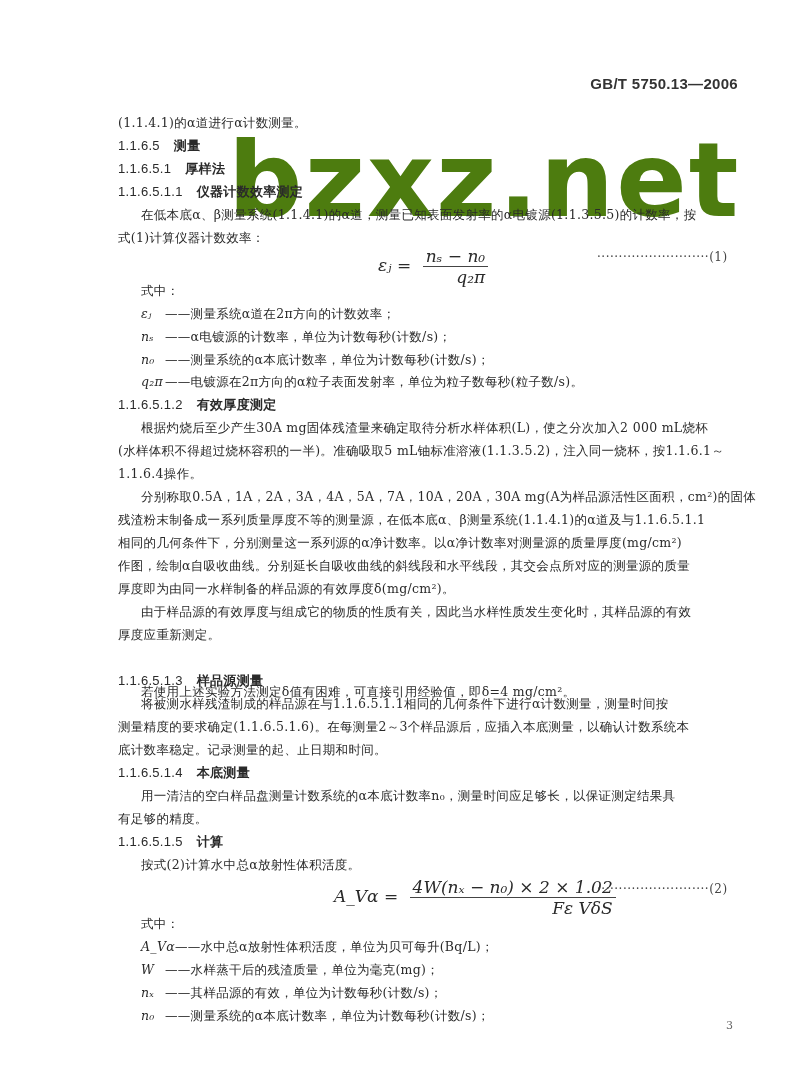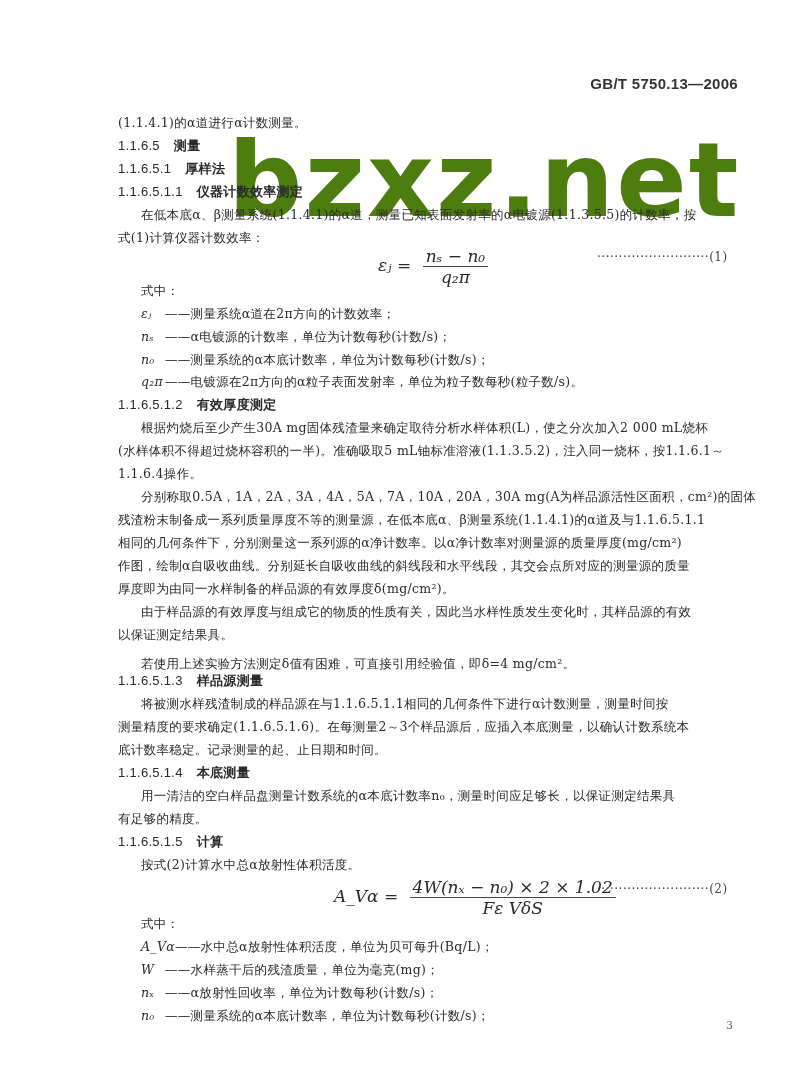--- a/index.html
+++ b/index.html
@@ -9,21 +9,21 @@
   .watermark { position: absolute; left: 228px; top: 128px; font-family: "DejaVu Sans", "Liberation Sans", sans-serif;
                font-weight: bold; font-size: 104px; letter-spacing: 2px; color: #4d7c0f; line-height: 1; white-space: nowrap; z-index: 0; }
   .line { position: absolute; font-size: 12.5px; line-height: 16px; white-space: nowrap; z-index: 1; letter-spacing: 0.3px; }
   .hdr { position: absolute; right: 62px; top: 75px; font-family: "Liberation Sans", sans-serif; font-size: 15px; font-weight: bold; color: #333; z-index: 1; letter-spacing: 0.3px; }
   .h { font-family: Liberation Sans, sans-serif; font-weight: bold; font-size: 13px; }
   .h .num { font-weight: normal; margin-right: 14px; }
   .ind { left: 141px; }
   .l0 { left: 118px; }
   .sym { display: inline-block; font-style: italic; min-width: 24px; }
   .formula { position: absolute; z-index: 1; font-size: 17px; }
-  .frac { display: inline-block; vertical-align: middle; text-align: center; }
+  .frac { display: inline-block; vertical-align: middle; text-align: right; }
   .frac .num { display: block; border-bottom: 1px solid #444; padding: 0 3px; font-style: italic; }
   .frac .den { display: block; padding: 0 3px; font-style: italic; }
   .eqno { position: absolute; z-index: 1; font-size: 12px; color: #444; letter-spacing: 0.5px; white-space: nowrap; }
   .pagenum { position: absolute; left: 726px; top: 1019px; font-size: 11px; color: #666; z-index: 1; }
 </style>
 </head>
 <body>
 
 <div class="page">
 
@@ -79,23 +79,23 @@
   <div class="line l0" style="top:443px">(水样体积不得超过烧杯容积的一半)。准确吸取5 mL铀标准溶液(1.1.3.5.2)，注入同一烧杯，按1.1.6.1～</div>
   <div class="line l0" style="top:466px">1.1.6.4操作。</div>
 
   <div class="line ind" style="top:489px">分别称取0.5A，1A，2A，3A，4A，5A，7A，10A，20A，30A mg(A为样品源活性区面积，cm²)的固体</div>
   <div class="line l0" style="top:512px">残渣粉末制备成一系列质量厚度不等的测量源，在低本底α、β测量系统(1.1.4.1)的α道及与1.1.6.5.1.1</div>
   <div class="line l0" style="top:535px">相同的几何条件下，分别测量这一系列源的α净计数率。以α净计数率对测量源的质量厚度(mg/cm²)</div>
   <div class="line l0" style="top:558px">作图，绘制α自吸收曲线。分别延长自吸收曲线的斜线段和水平线段，其交会点所对应的测量源的质量</div>
   <div class="line l0" style="top:581px">厚度即为由同一水样制备的样品源的有效厚度δ(mg/cm²)。</div>
 
   <div class="line ind" style="top:604px">由于样品源的有效厚度与组成它的物质的性质有关，因此当水样性质发生变化时，其样品源的有效</div>
-  <div class="line l0" style="top:627px">以保证测定结果具。</div>
+  <div class="line l0" style="top:627px">厚度应重新测定。</div>
 
-  <div class="line ind" style="top:656px">若使用上述实验方法测定δ值有困难，可直接引用经验值，即δ=4 mg/cm²。</div>
+  <div class="line ind" style="top:684px">若使用上述实验方法测定δ值有困难，可直接引用经验值，即δ=4 mg/cm²。</div>
 
   <div class="line l0 h" style="top:673px">
     <span class="num">1.1.6.5.1.3</span><span>样品源测量</span>
   </div>
 
   <div class="line ind" style="top:696px">将被测水样残渣制成的样品源在与1.1.6.5.1.1相同的几何条件下进行α计数测量，测量时间按</div>
   <div class="line l0" style="top:719px">测量精度的要求确定(1.1.6.5.1.6)。在每测量2～3个样品源后，应插入本底测量，以确认计数系统本</div>
   <div class="line l0" style="top:742px">底计数率稳定。记录测量的起、止日期和时间。</div>
 
   <div class="line l0 h" style="top:765px">
@@ -123,20 +123,20 @@
   </div>
 
   <div class="line ind" style="top:916px">式中：</div>
   <div class="line ind" style="top:939px">
     <span class="sym">A_Vα</span><span>——水中总α放射性体积活度，单位为贝可每升(Bq/L)；</span>
   </div>
   <div class="line ind" style="top:962px">
     <span class="sym">W</span><span>——水样蒸干后的残渣质量，单位为毫克(mg)；</span>
   </div>
   <div class="line ind" style="top:985px">
-    <span class="sym">nₓ</span><span>——α放射性回收率，单位为计数每秒(计数/s)；</span>
+    <span class="sym">nₓ</span><span>——其样品源的有效，单位为计数每秒(计数/s)；</span>
   </div>
   <div class="line ind" style="top:1008px">
     <span class="sym">n₀</span><span>——测量系统的α本底计数率，单位为计数每秒(计数/s)；</span>
   </div>
 
   <div class="pagenum">3</div>
 </div>
 
 </body></html>

